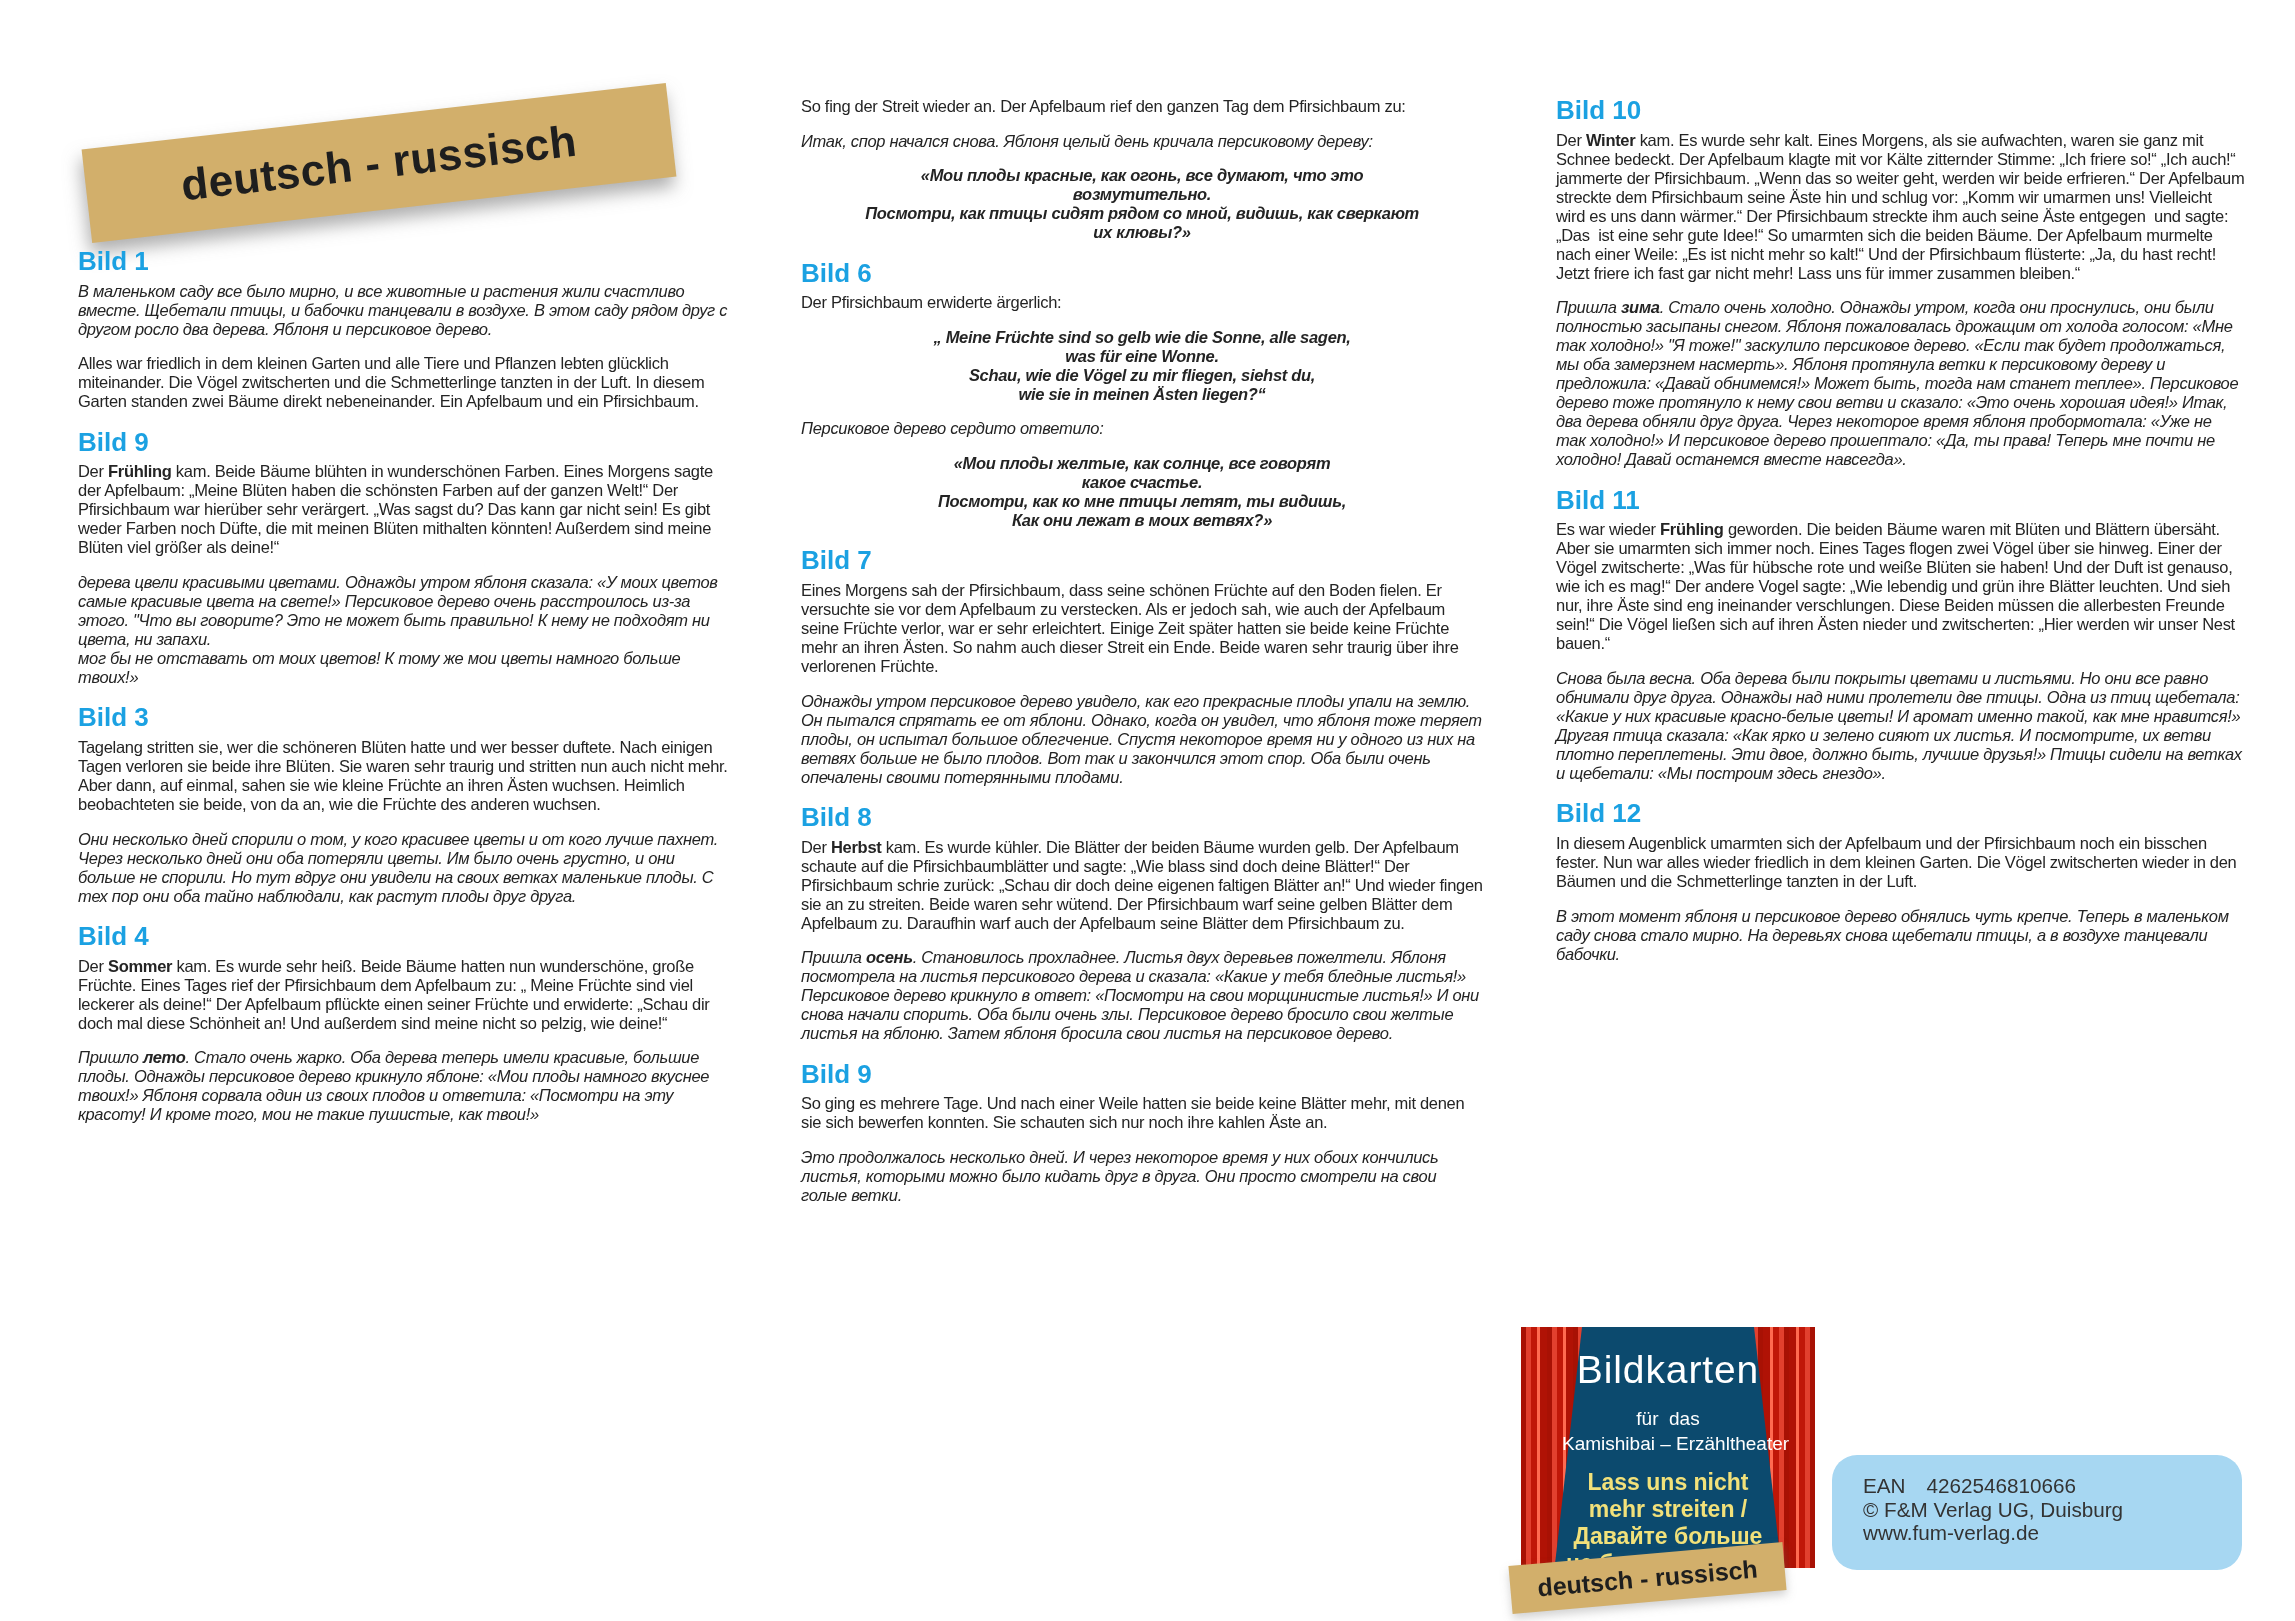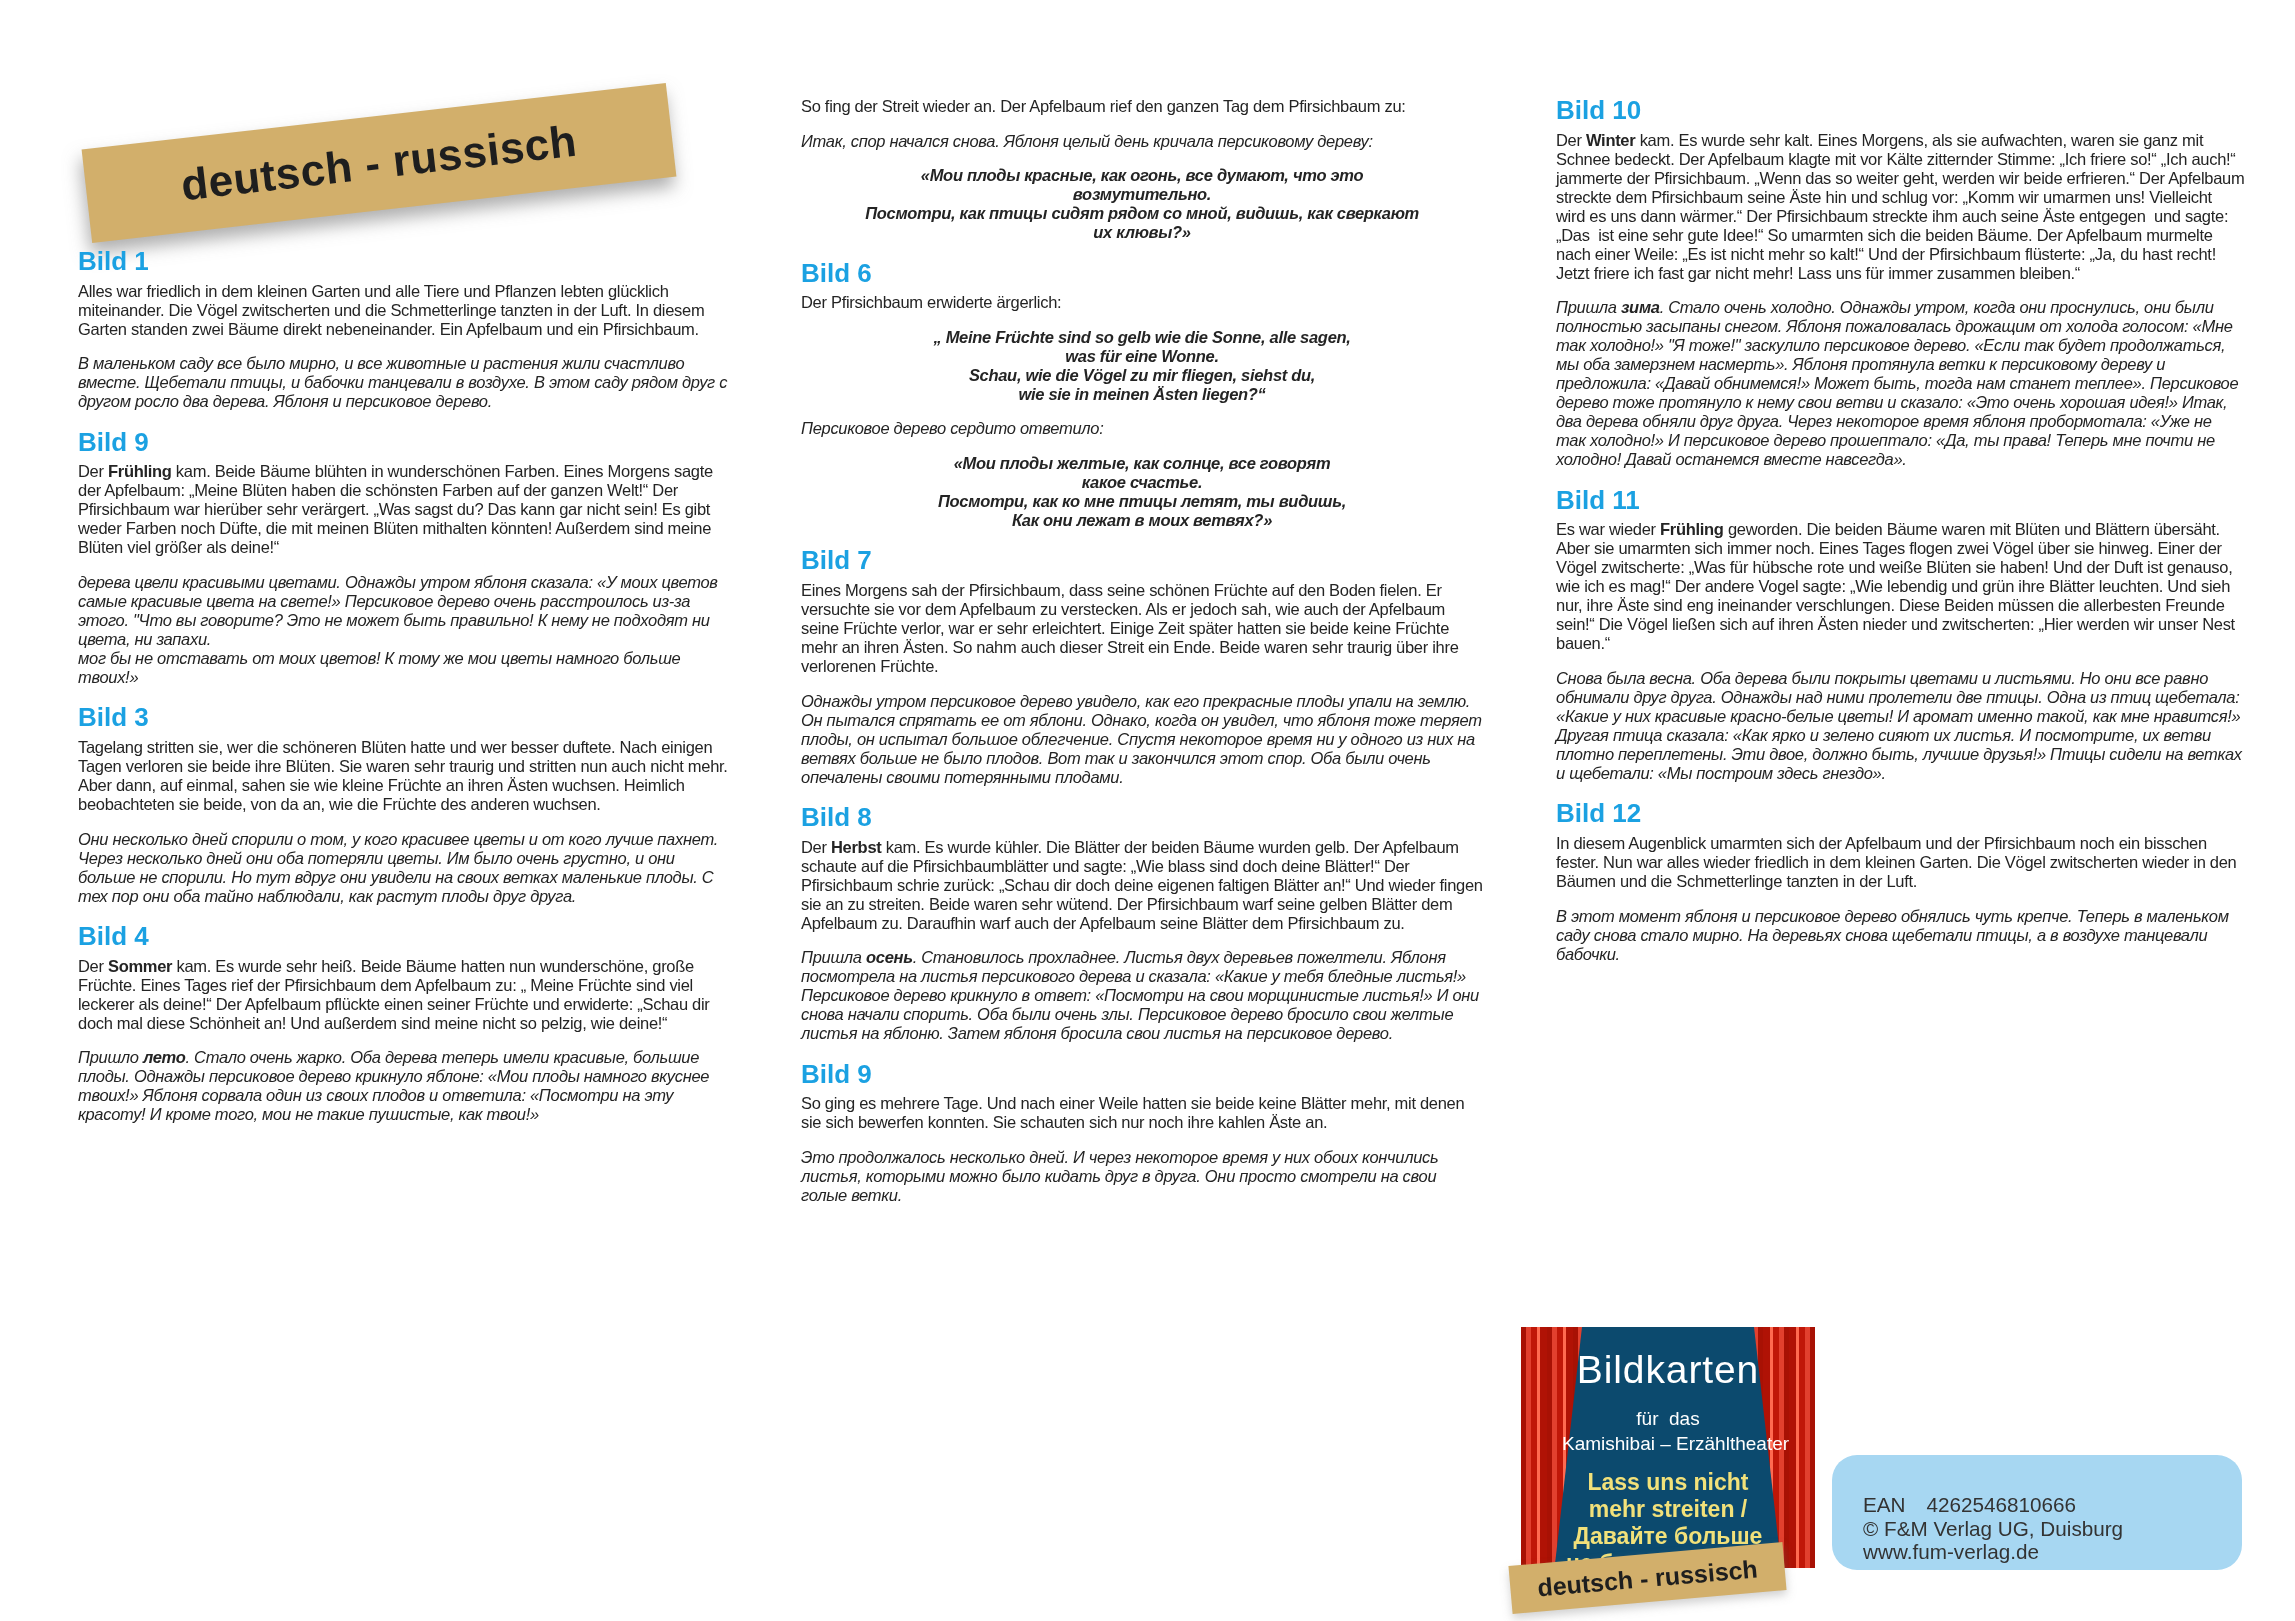--- a/index.html
+++ b/index.html
@@ -62,35 +62,35 @@
     display:flex; align-items:center; justify-content:center;
     box-shadow:0 4.6px 9.2px rgba(120,120,120,.35);
   }
   .logo-banner span{font-size:25px; font-weight:bold; color:#1e1e1e;}
   
   .ean-box{
     position:absolute; left:1832px; top:1455px; width:410px; height:115px;
     background:var(--ean-bg); border-radius:25px;
     padding:21px 0 0 31px; color:#333333;
   }
-  .ean-line{font-size:20.7px; line-height:20.7px; display:flex;margin-top:19px;}
+  .ean-line{font-size:20.7px; line-height:20.7px; display:flex;}
   .ean-line .gap{display:inline-block; width:21px;}
   .ean-line + .ean-line{margin-top:3px;}
 </style>
 </head>
 <body>
 
 <div class="header-banner">
   <span>deutsch - russisch</span>
 </div>
 
 <div class="column" id="col1">
     <h2 class="bild-title">Bild 1</h2>
+    <p class="para ru"><span>В маленьком саду все было мирно, и все животные и растения жили счастливо вместе. Щебетали птицы, и бабочки танцевали в воздухе. В этом саду рядом друг с другом росло два дерева. Яблоня и персиковое дерево.</span></p>
     <p class="para de"><span>Alles war friedlich in dem kleinen Garten und alle Tiere und Pflanzen lebten glücklich miteinander. Die Vögel zwitscherten und die Schmetterlinge tanzten in der Luft. In diesem Garten standen zwei Bäume direkt nebeneinander. Ein Apfelbaum und ein Pfirsichbaum.</span></p>
-    <p class="para ru"><span>В маленьком саду все было мирно, и все животные и растения жили счастливо вместе. Щебетали птицы, и бабочки танцевали в воздухе. В этом саду рядом друг с другом росло два дерева. Яблоня и персиковое дерево.</span></p>
     <h2 class="bild-title">Bild 9</h2>
     <p class="para de"><span>Der </span><span class="bold">Frühling</span><span> kam. Beide Bäume blühten in wunderschönen Farben. Eines Morgens sagte der Apfelbaum: „Meine Blüten haben die schönsten Farben auf der ganzen Welt!“ Der Pfirsichbaum war hierüber sehr verärgert. „Was sagst du? Das kann gar nicht sein! Es gibt weder Farben noch Düfte, die mit meinen Blüten mithalten könnten! Außerdem sind meine Blüten viel größer als deine!“</span></p>
     <p class="para ru"><span>дерева цвели красивыми цветами. Однажды утром яблоня сказала: «У моих цветов самые красивые цвета на свете!» Персиковое дерево очень расстроилось из-за этого. "Что вы говорите? Это не может быть правильно! К нему не подходят ни цвета, ни запахи.
 мог бы не отставать от моих цветов! К тому же мои цветы намного больше твоих!»</span></p>
     <h2 class="bild-title">Bild 3</h2>
     <p class="para de"><span>Tagelang stritten sie, wer die schöneren Blüten hatte und wer besser duftete. Nach einigen Tagen verloren sie beide ihre Blüten. Sie waren sehr traurig und stritten nun auch nicht mehr. Aber dann, auf einmal, sahen sie wie kleine Früchte an ihren Ästen wuchsen. Heimlich beobachteten sie beide, von da an, wie die Früchte des anderen wuchsen.</span></p>
     <p class="para ru"><span>Они несколько дней спорили о том, у кого красивее цветы и от кого лучше пахнет. Через несколько дней они оба потеряли цветы. Им было очень грустно, и они больше не спорили. Но тут вдруг они увидели на своих ветках маленькие плоды. С тех пор они оба тайно наблюдали, как растут плоды друг друга.</span></p>
     <h2 class="bild-title">Bild 4</h2>
     <p class="para de"><span>Der </span><span class="bold">Sommer</span><span> kam. Es wurde sehr heiß. Beide Bäume hatten nun wunderschöne, große Früchte. Eines Tages rief der Pfirsichbaum dem Apfelbaum zu: „ Meine Früchte sind viel leckerer als deine!“ Der Apfelbaum pflückte einen seiner Früchte und erwiderte: „Schau dir doch mal diese Schönheit an! Und außerdem sind meine nicht so pelzig, wie deine!“</span></p>
     <p class="para ru"><span>Пришло </span><span class="bold">лето</span><span>. Стало очень жарко. Оба дерева теперь имели красивые, большие плоды. Однажды персиковое дерево крикнуло яблоне: «Мои плоды намного вкуснее твоих!» Яблоня сорвала один из своих плодов и ответила: «Посмотри на эту красоту! И кроме того, мои не такие пушистые, как твои!»</span></p>

